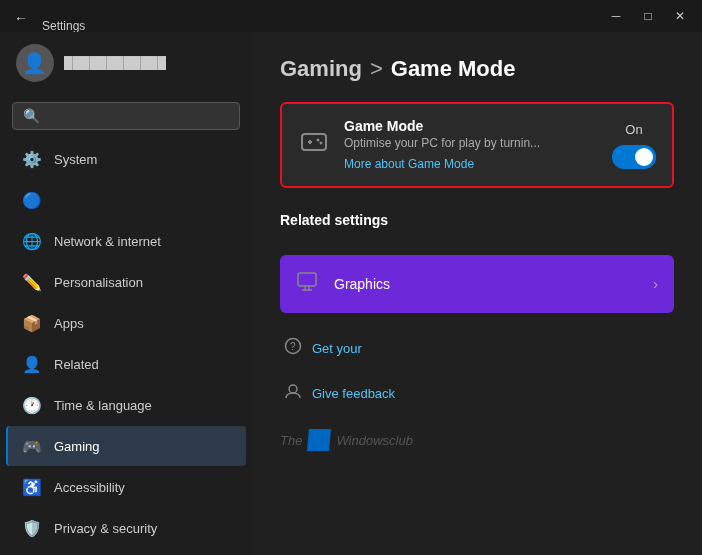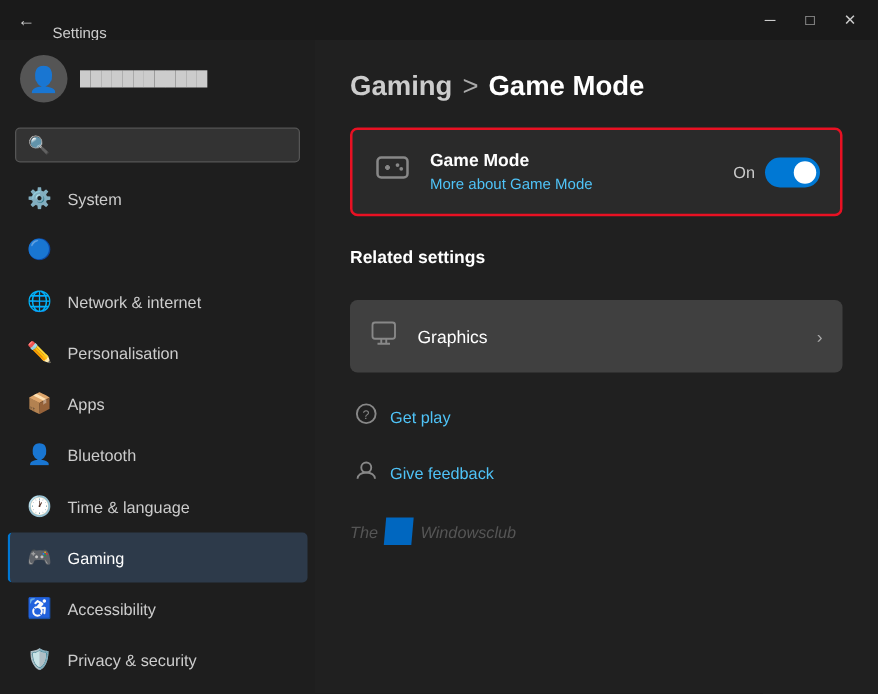--- a/index.html
+++ b/index.html
@@ -219,20 +219,21 @@
       font-size: 12px;
       color: #4fc3f7;
       cursor: pointer;
       text-decoration: none;
     }
     .toggle-container {
       display: flex;
       align-items: center;
       gap: 8px;
       flex-shrink: 0;
+      flex-direction: column;
     }
     .toggle-label {
       font-size: 13px;
       color: #ccc;
     }
     .toggle {
       width: 44px;
       height: 24px;
       background: #0078d4;
       border-radius: 12px;
@@ -251,21 +252,21 @@
     }
 
     
     .section-title {
       font-size: 14px;
       font-weight: 600;
       color: #fff;
       margin-bottom: 27px;
     }
     .settings-item {
-      background: #404040;
+      background: #6d28d9;
       border-radius: 6px;
       display: flex;
       align-items: center;
       padding: 14px 16px;
       gap: 14px;
       cursor: pointer;
       margin-bottom: 16px;
     }
     .settings-item-icon {
       font-size: 22px;
@@ -363,21 +364,21 @@
       <div class="nav-item">
         <span class="nav-icon">✏️</span>
         <span>Personalisation</span>
       </div>
       <div class="nav-item">
         <span class="nav-icon">📦</span>
         <span>Apps</span>
       </div>
       <div class="nav-item">
         <span class="nav-icon">👤</span>
-        <span>Bluetooth</span>
+        <span>Related</span>
       </div>
       <div class="nav-item">
         <span class="nav-icon">🕐</span>
         <span>Time &amp; language</span>
       </div>
       <div class="nav-item active">
         <span class="nav-icon">🎮</span>
         <span>Gaming</span>
       </div>
       <div class="nav-item">
@@ -408,20 +409,21 @@
         <svg width="32" height="32" viewBox="0 0 32 32" fill="none">
           <rect x="4" y="8" width="24" height="16" rx="3" stroke="#888" stroke-width="2" fill="none"></rect>
           <line x1="10" y1="16" x2="14" y2="16" stroke="#888" stroke-width="2"></line>
           <line x1="12" y1="14" x2="12" y2="18" stroke="#888" stroke-width="2"></line>
           <circle cx="20" cy="14" r="1.5" fill="#888"></circle>
           <circle cx="23" cy="17" r="1.5" fill="#888"></circle>
         </svg>
       </div>
       <div class="game-mode-info">
         <div class="game-mode-title">Game Mode</div>
+        <div class="game-mode-desc">Optimise your PC for play by turnin...</div>
         <a class="game-mode-link" href="#">More about Game Mode</a>
       </div>
       <div class="toggle-container">
         <span class="toggle-label">On</span>
         <div class="toggle"></div>
       </div>
     </div>
 
     <div class="section-title">Related settings</div>
     <div class="settings-item">
@@ -438,21 +440,21 @@
     </div>
 
     <div class="help-links">
       <div class="help-link">
         <span class="help-link-icon">
           <svg width="18" height="18" viewBox="0 0 18 18" fill="none">
             <circle cx="9" cy="9" r="7.5" stroke="#888" stroke-width="1.5"></circle>
             <text x="6" y="13" font-size="10" fill="#888">?</text>
           </svg>
         </span>
-        <span>Get play</span>
+        <span>Get your</span>
       </div>
       <div class="help-link">
         <span class="help-link-icon">
           <svg width="18" height="18" viewBox="0 0 18 18" fill="none">
             <circle cx="9" cy="7" r="4" stroke="#888" stroke-width="1.5"></circle>
             <path d="M2 16c0-3 3-5 7-5s7 2 7 5" stroke="#888" stroke-width="1.5"></path>
           </svg>
         </span>
         <span>Give feedback</span>
       </div>

